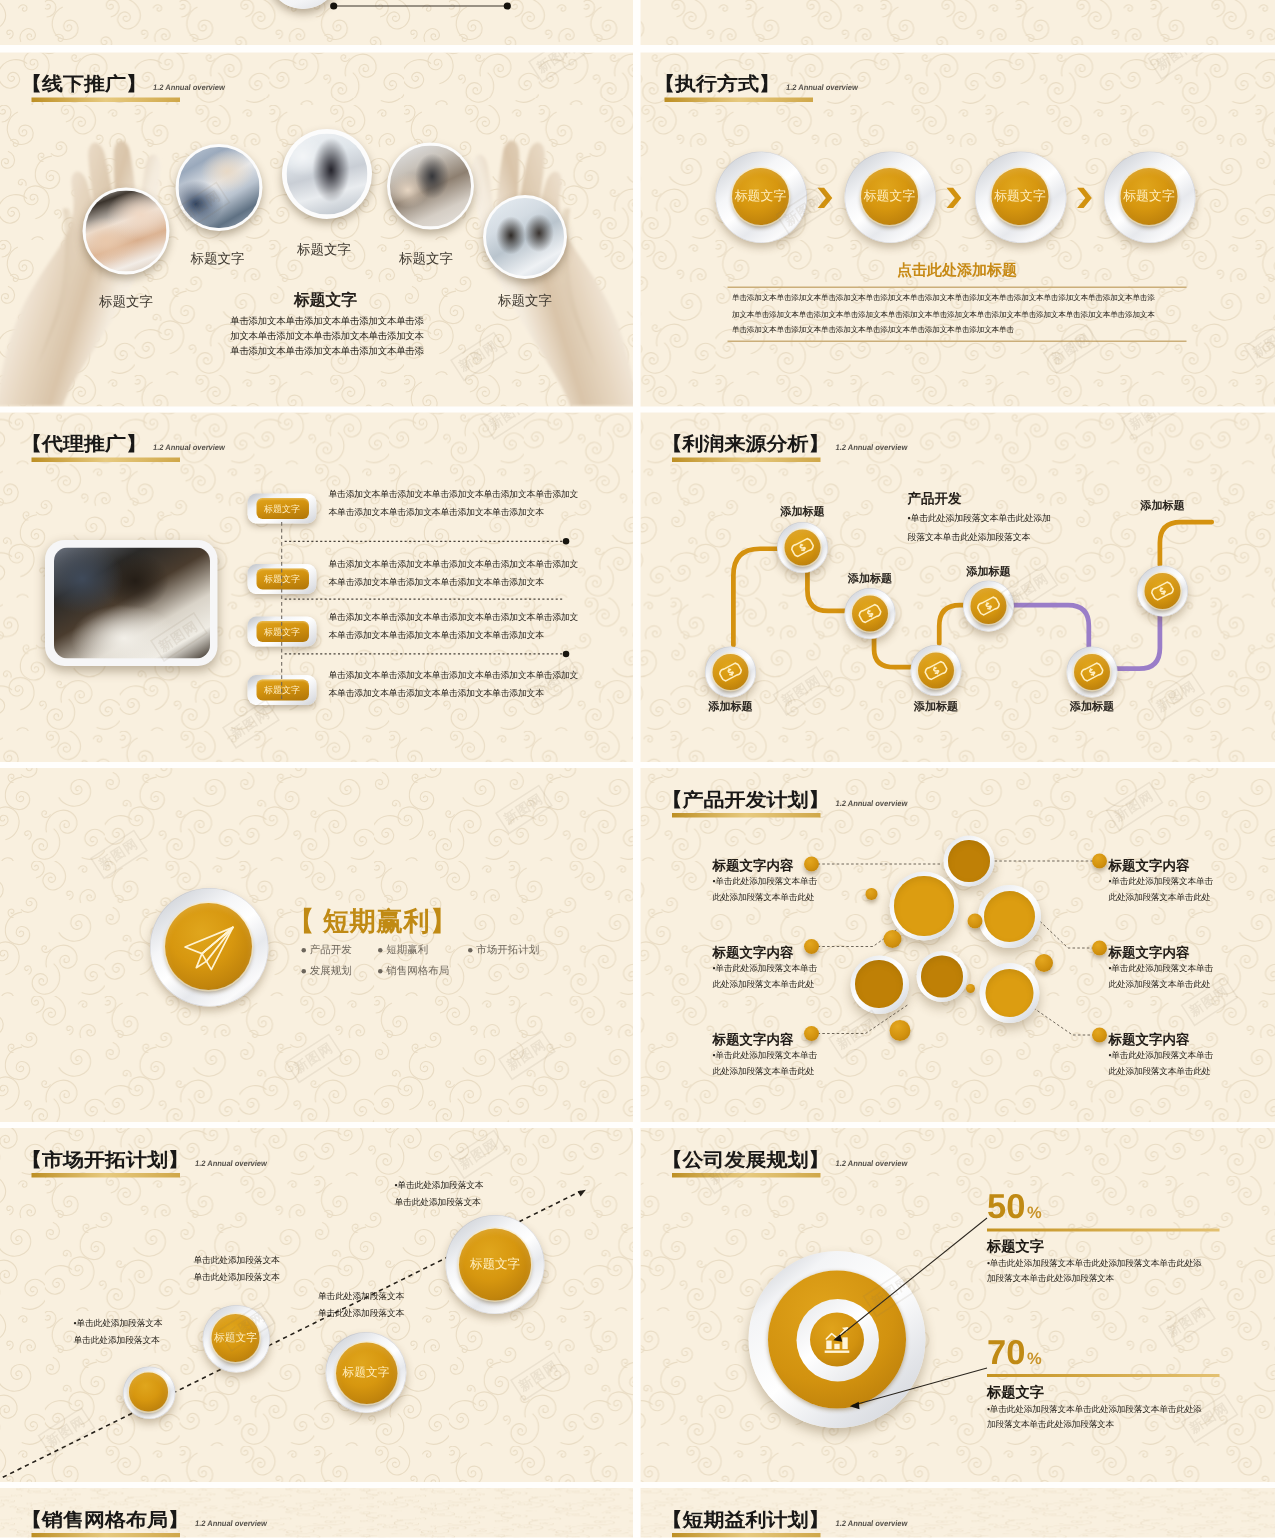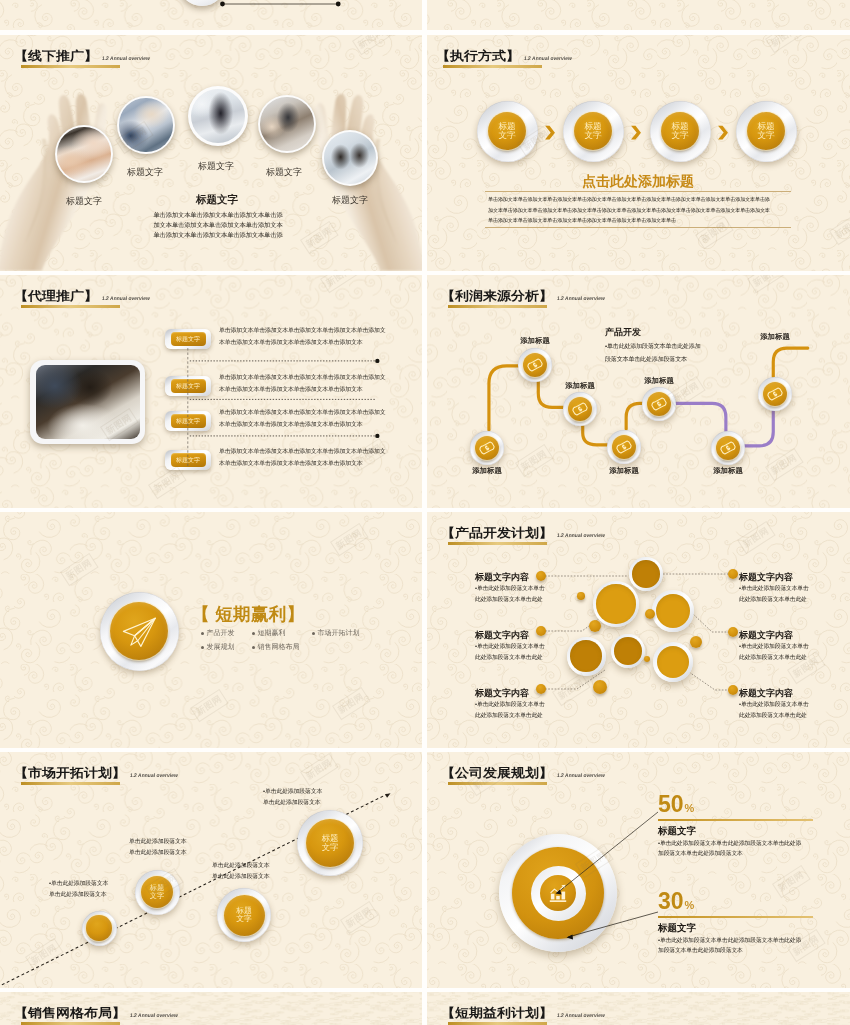--- a/index.html
+++ b/index.html
@@ -24,21 +24,21 @@
       padding:1px 2px;pointer-events:none;transform-origin:0 0;}
 
   .disc{position:absolute;border-radius:50%;
         background:linear-gradient(143deg,#b5b9c1 0%,#d6d9de 14%,#f5f6f8 34%,#ffffff 50%,#e7e9ed 66%,#fafafb 82%,#c4c7cd 100%);
         box-shadow:0 3px 6px rgba(95,72,35,.32), inset 0 0 0 .4px rgba(160,160,170,.35);
         display:flex;align-items:center;justify-content:center;}
   .core{border-radius:50%;
         background:radial-gradient(circle at 42% 34%,#e0a61d 0%,#d7970f 42%,#c1840c 72%,#8d6206 100%);
         box-shadow:0 0 0 1px rgba(255,236,190,.55), 0 2px 3px rgba(80,54,8,.42),
                    inset 0 2px 4px rgba(255,244,215,.16);
-        display:flex;flex-direction:column;align-items:center;justify-content:center;
+        display:flex;flex-direction:row;align-items:center;justify-content:center;
         color:#ffeebf;text-align:center;line-height:1.08;}
 
   .photoc{position:absolute;border-radius:50%;background:#fcfcfc;
           box-shadow:0 3px 6px rgba(85,65,38,.38);
           display:flex;align-items:center;justify-content:center;}
   .photoc .inner{border-radius:50%;overflow:hidden;position:relative;}
 
   .cap{position:absolute;font-size:7.5px;color:#3e3830;white-space:nowrap;}
   .bdy{position:absolute;font-size:5.5px;color:#27231d;line-height:1.95;letter-spacing:-.15px;}
   .bdy div{white-space:nowrap;}
@@ -195,21 +195,21 @@
       </div>
       <div class="disc" style="left:308.5px;top:65.5px;width:61px;height:61px;">
         <div class="core" style="width:38px;height:38px;">
           <span style="font-size:8.6px;">标题</span>
           <span style="font-size:8.6px;">文字</span>
         </div>
       </div>
       <div class="lbl" style="left:123px;top:96px;font-size:13px;font-weight:700;color:#d2920f;transform:translate(-50%,-50%) scaleX(1.25);">❯</div>
       <div class="lbl" style="left:209px;top:96px;font-size:13px;font-weight:700;color:#d2920f;transform:translate(-50%,-50%) scaleX(1.25);">❯</div>
       <div class="lbl" style="left:296px;top:96px;font-size:13px;font-weight:700;color:#d2920f;transform:translate(-50%,-50%) scaleX(1.25);">❯</div>
-      <div class="lbl" style="left:211px;top:138px;transform:translateX(-50%);font-size:14px;font-weight:700;color:#c78a16;">点击此处添加标题</div>
+      <div class="lbl" style="left:211px;top:138px;transform:translateX(-50%);font-size:10px;font-weight:700;color:#c78a16;">点击此处添加标题</div>
       <div style="position:absolute;left:58px;top:156px;width:306px;height:1px;background:#cbae79;"></div>
       <div style="position:absolute;left:58px;top:192px;width:306px;height:1px;background:#cbae79;"></div>
       <div class="bdy" style="left:61px;top:159px;font-size:5.1px;line-height:2.1;">
         <div>单击添加文本单击添加文本单击添加文本单击添加文本单击添加文本单击添加文本单击添加文本单击添加文本单击添加文本单击添</div>
         <div>加文本单击添加文本单击添加文本单击添加文本单击添加文本单击添加文本单击添加文本单击添加文本单击添加文本单击添加文本</div>
         <div>单击添加文本单击添加文本单击添加文本单击添加文本单击添加文本单击添加文本单击</div>
       </div>
       <div class="wm" style="left:338px;top:4px;transform:rotate(-33deg) scale(1);">新图网</div>
       <div class="wm" style="left:90px;top:108px;transform:rotate(-33deg) scale(1);">新图网</div>
       <div class="wm" style="left:268px;top:200px;transform:rotate(-33deg) scale(1);">新图网</div>
@@ -603,21 +603,21 @@
         <span style="font-size:23px;font-weight:700;color:#c08a14;line-height:23px;">50</span>
         <span style="font-size:11px;font-weight:700;color:#c9942a;margin-left:1px;">%</span>
       </div>
       <div style="position:absolute;left:231px;top:67px;width:155px;height:1.6px;background:linear-gradient(90deg,#c49220,#e3c172);"></div>
       <div class="lbl" style="left:231px;top:73px;font-size:9.5px;font-weight:700;color:#1c1813;">标题文字</div>
       <div class="bdy" style="left:231px;top:86px;font-size:5.8px;line-height:1.75;">
         <div>•单击此处添加段落文本单击此处添加段落文本单击此处添</div>
         <div>加段落文本单击此处添加段落文本</div>
       </div>
       <div class="lbl" style="left:231px;top:138px;display:flex;align-items:baseline;">
-        <span style="font-size:23px;font-weight:700;color:#c08a14;line-height:23px;">30</span>
+        <span style="font-size:23px;font-weight:700;color:#c08a14;line-height:23px;">70</span>
         <span style="font-size:11px;font-weight:700;color:#c9942a;margin-left:1px;">%</span>
       </div>
       <div style="position:absolute;left:231px;top:164px;width:155px;height:1.6px;background:linear-gradient(90deg,#c49220,#e3c172);"></div>
       <div class="lbl" style="left:231px;top:170px;font-size:9.5px;font-weight:700;color:#1c1813;">标题文字</div>
       <div class="bdy" style="left:231px;top:183px;font-size:5.8px;line-height:1.75;">
         <div>•单击此处添加段落文本单击此处添加段落文本单击此处添</div>
         <div>加段落文本单击此处添加段落文本</div>
       </div>
       <div class="wm" style="left:148px;top:112px;transform:rotate(-33deg) scale(1);">新图网</div>
       <div class="wm" style="left:345px;top:132px;transform:rotate(-33deg) scale(1);">新图网</div>

